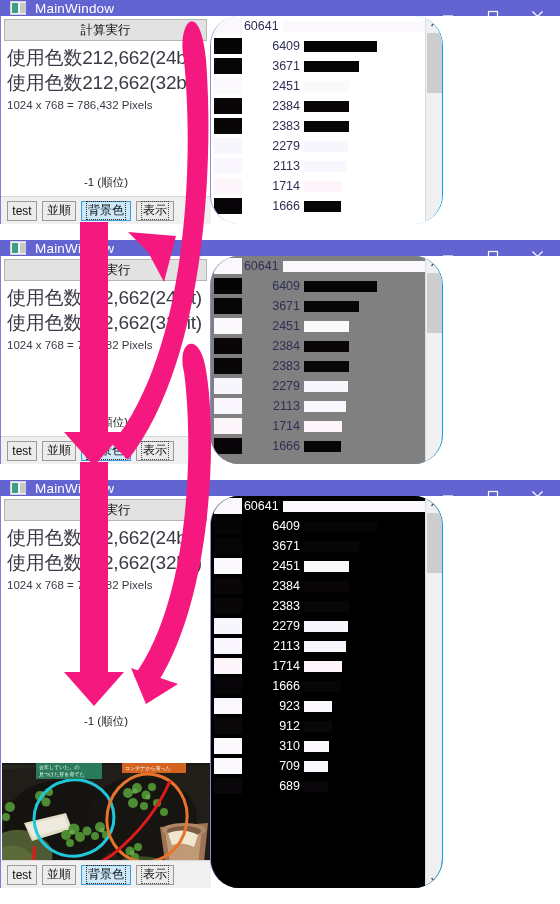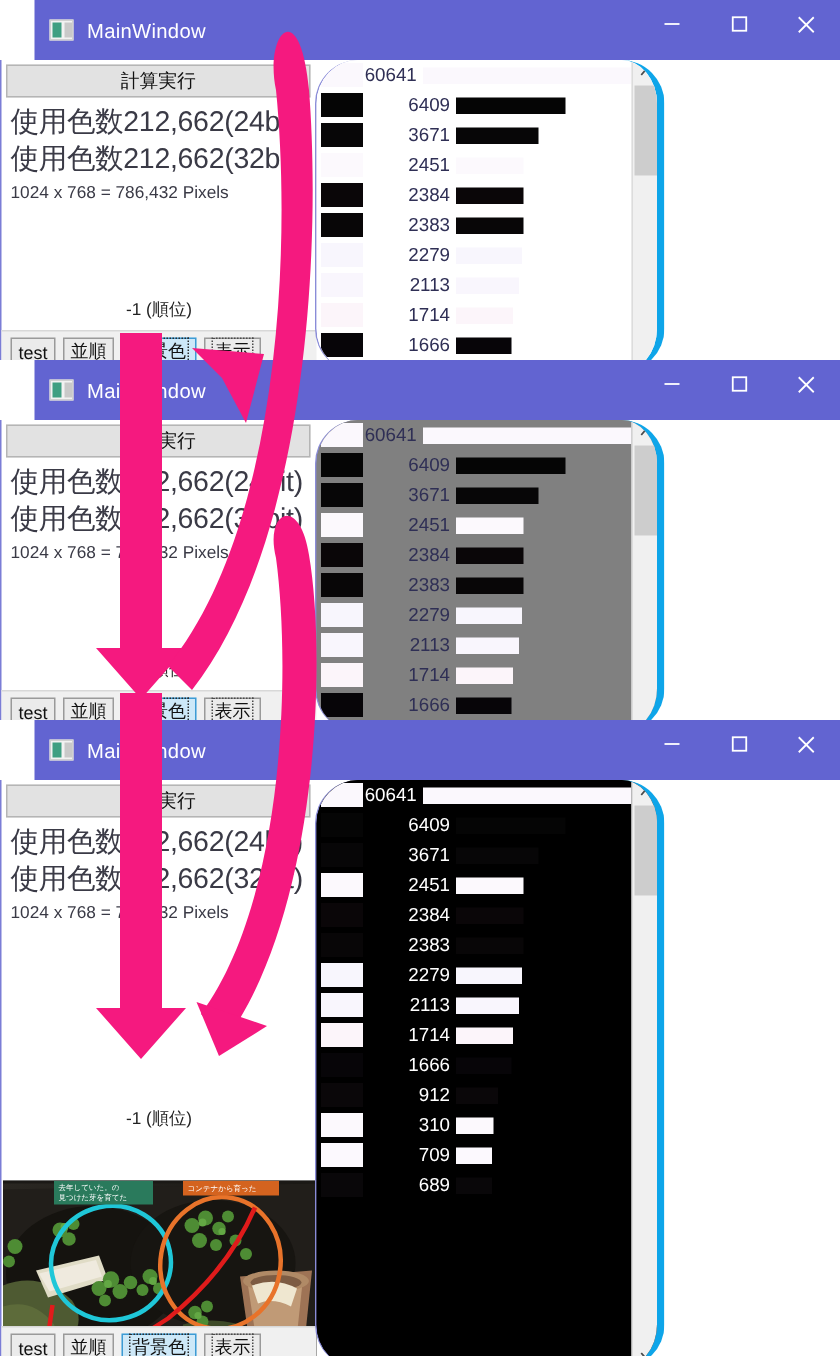--- a/index.html
+++ b/index.html
@@ -9,23 +9,23 @@
     background: #ffffff;
     font-family: "Liberation Sans", "DejaVu Sans", sans-serif;
     overflow: hidden;
   }
   #root { position: relative; width: 560px; height: 904px; background:#fff; }
 
   
   .win { position: absolute; left: 0; width: 560px; background: #fff; }
   .titlebar {
     position: relative;
-    height: 40px;
+    height: 16px;
     background: #6264d1;
-    display: flex; align-items: center; margin-left: 23px;
+    display: flex; align-items: center;
   }
   .app-icon {
     width: 16px; height: 14px; margin-left: 10px; margin-right: 9px;
     background: #f2f2f2; border: 1px solid #d0d0d0;
     position: relative; flex: 0 0 auto;
   }
   .app-icon::before {
     content: ""; position: absolute; left: 1px; top: 1px;
     width: 6px; height: 10px; background: #3f9f82;
   }
@@ -74,21 +74,21 @@
     display: flex; align-items: center; justify-content: center;
   }
   .btn.focus { background: #cde8f8; border: 1px solid #3e9bd4; }
   .btn.focus .inner { border: 1px dotted #2a2a2a; padding: 0 1px; }
   .btn.dotted .inner { border: 1px dotted #4a4a4a; padding: 0 1px; }
 
   
   .listpane {
     flex: 1 1 auto;
     border-left: 1px solid #8a8cd8;
-    border-right: 5px solid #0ea5e9;
+    border-right: 1px solid #0ea5e9;
     position: relative;
     overflow: hidden;
     border-radius: 29px;
   }
   .listinner { position:absolute; inset:0 17px 0 0; overflow:hidden; }
   .row { display: flex; align-items: center; height: 20px; }
   .sw { width: 28px; height: 16px; flex: 0 0 28px; margin-left: 3px; }
   .cnt { width: 62px; text-align: right; font-size: 12.5px; padding-right: 4px; }
   .bar { height: 11px; }
 
@@ -519,20 +519,25 @@
       <div class="sw" style="background:#fcf5fa"></div>
       <div class="cnt" style="color:#ffffff">1714</div>
       <div class="bar" style="width:38px;background:#fcf5fa"></div>
     </div>
             <div class="row">
       <div class="sw" style="background:#070508"></div>
       <div class="cnt" style="color:#ffffff">1666</div>
       <div class="bar" style="width:37px;background:#070508"></div>
     </div>
             <div class="row">
+      <div class="sw" style="background:#fbf8fd"></div>
+      <div class="cnt" style="color:#ffffff">923</div>
+      <div class="bar" style="width:28px;background:#fbf8fd"></div>
+    </div>
+            <div class="row">
       <div class="sw" style="background:#0a0709"></div>
       <div class="cnt" style="color:#ffffff">912</div>
       <div class="bar" style="width:28px;background:#0a0709"></div>
     </div>
             <div class="row">
       <div class="sw" style="background:#fcf9fd"></div>
       <div class="cnt" style="color:#ffffff">310</div>
       <div class="bar" style="width:25px;background:#fcf9fd"></div>
     </div>
             <div class="row">

